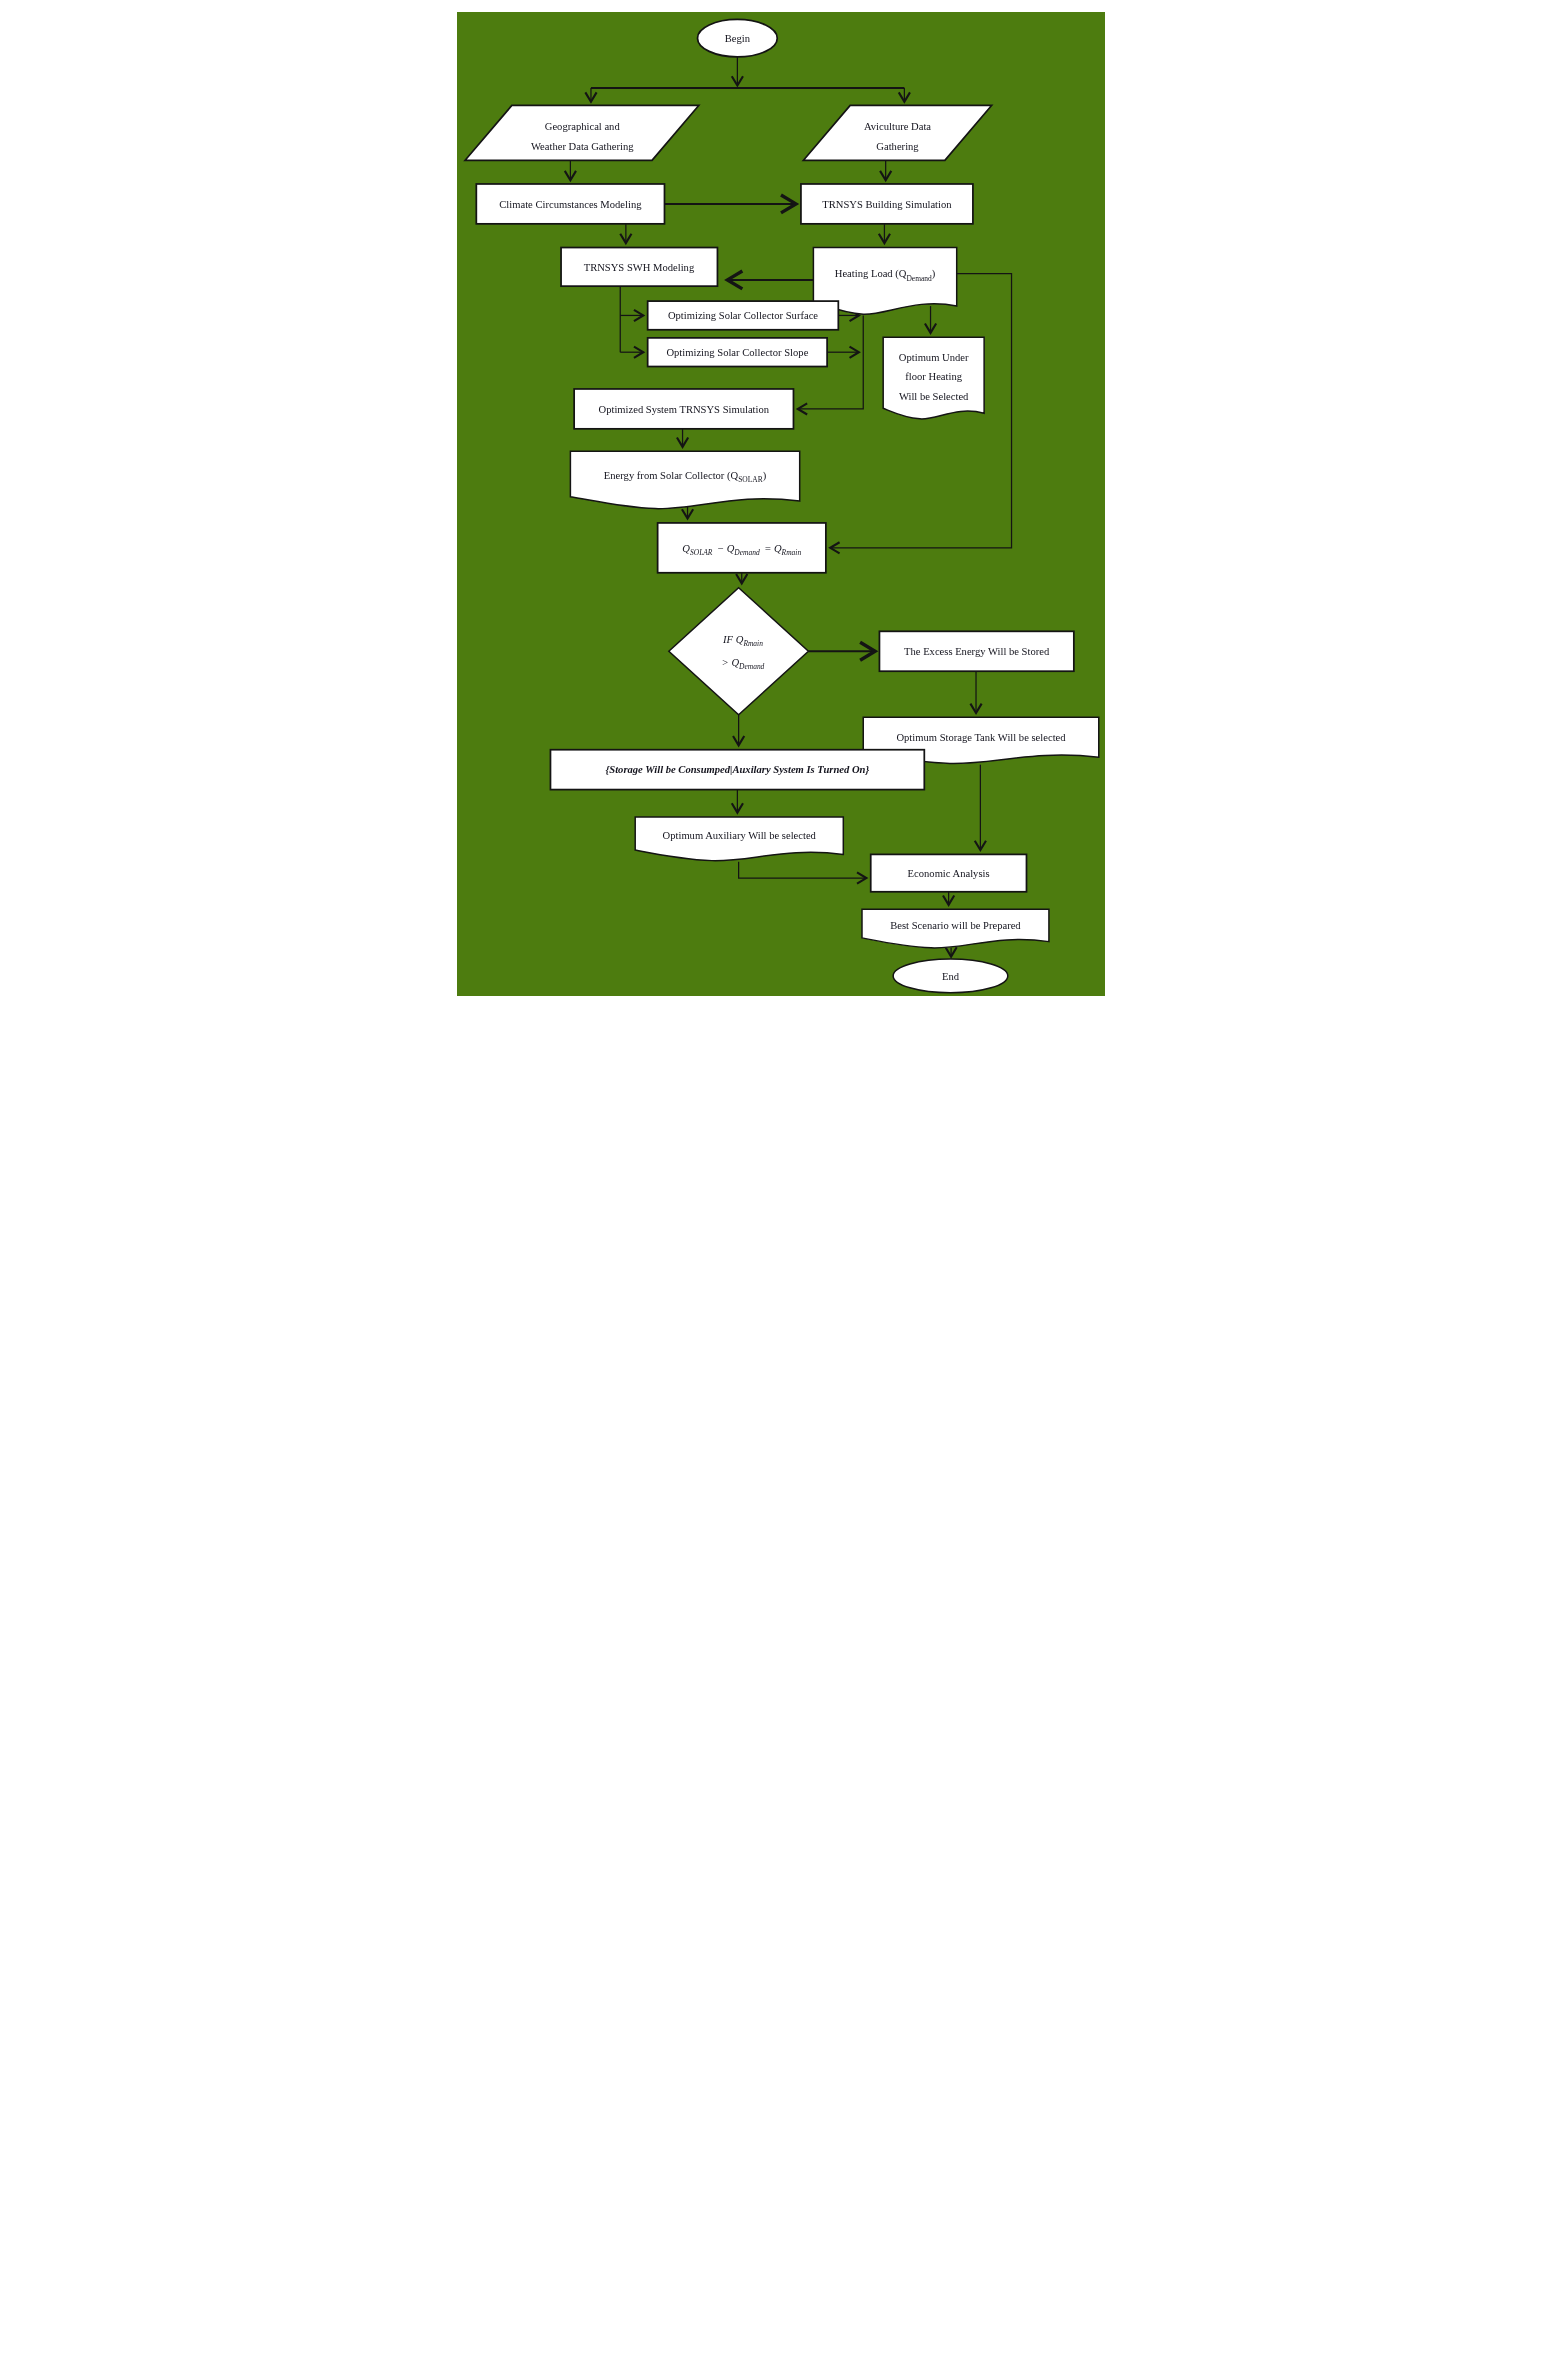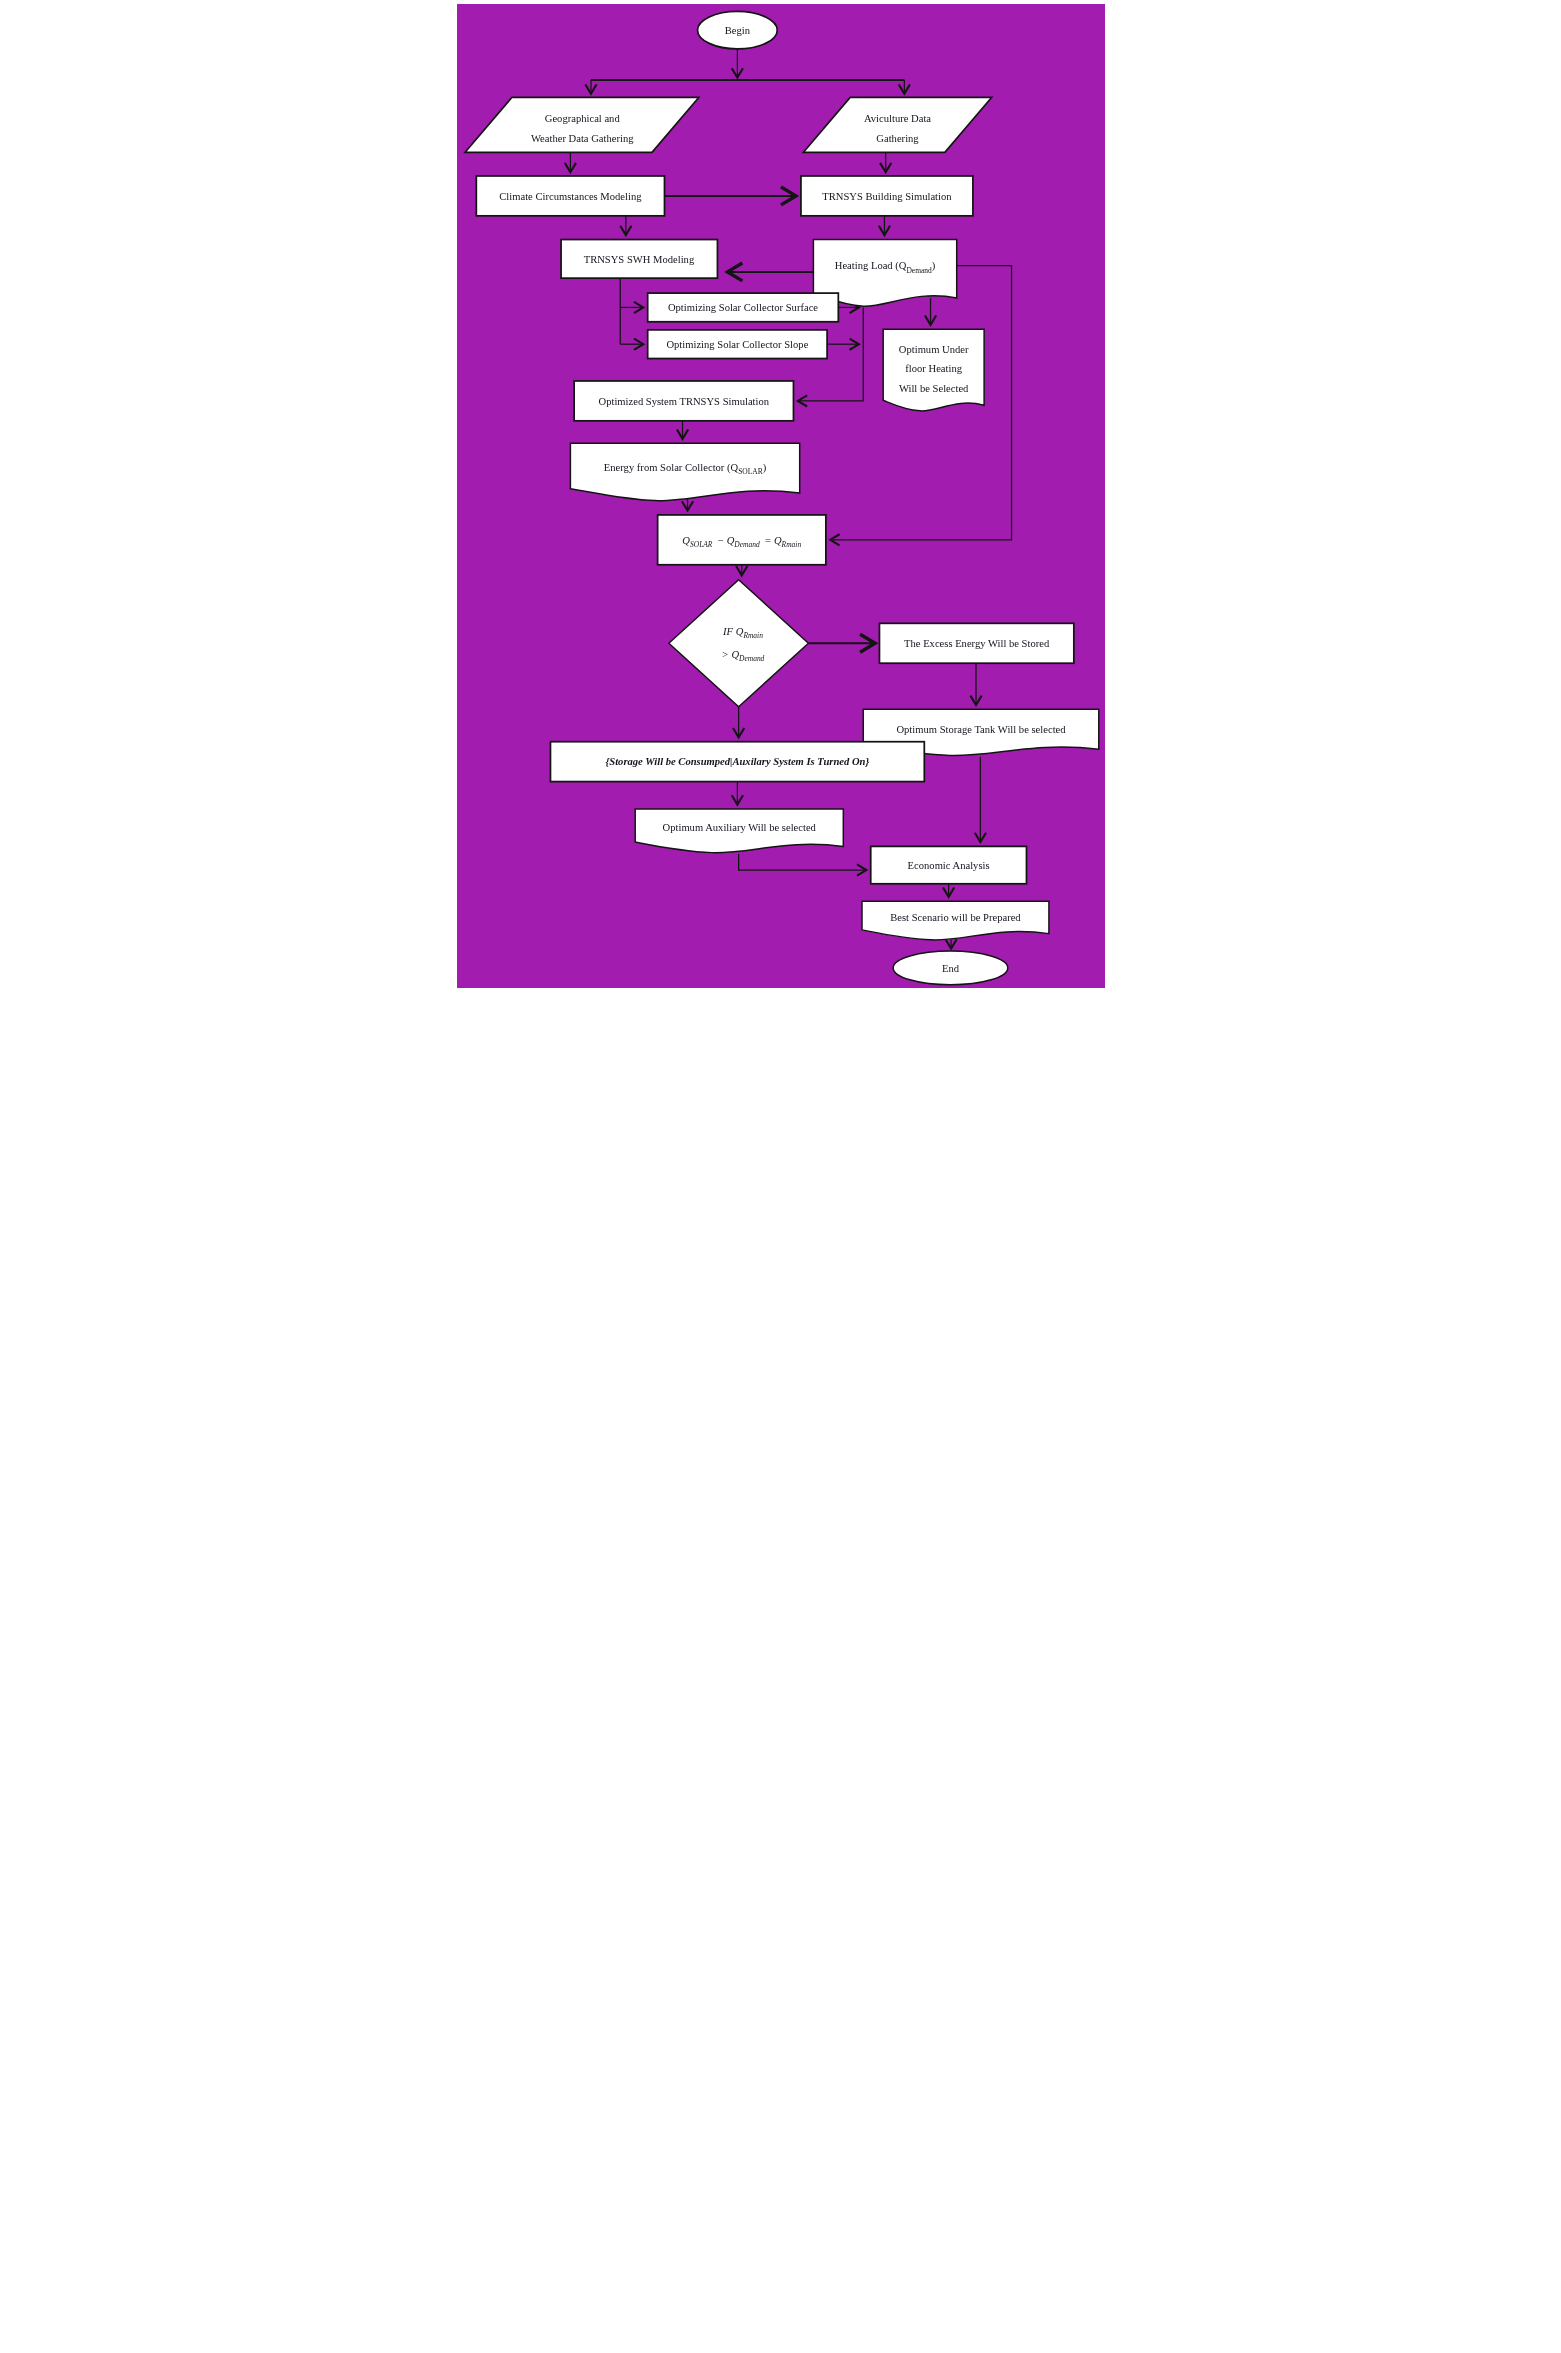--- a/index.html
+++ b/index.html
@@ -3,22 +3,22 @@
 <meta charset="utf-8">
 <style>
   html, body {
     margin: 0;
     padding: 0;
     background: #ffffff;
   }
   .page {
     width: 100%;
     max-width: 648px;
-    margin: 4px auto;
-    background: #a21caf;
+    margin: 12px auto;
+    background: #4d7c0f;
     text-decoration: underline;
   }
   svg {
     display: block;
     width: 100%;
     height: auto;
     font-family: "Liberation Serif", "DejaVu Serif", serif;
   }
   .shape {
     fill: #ffffff;

